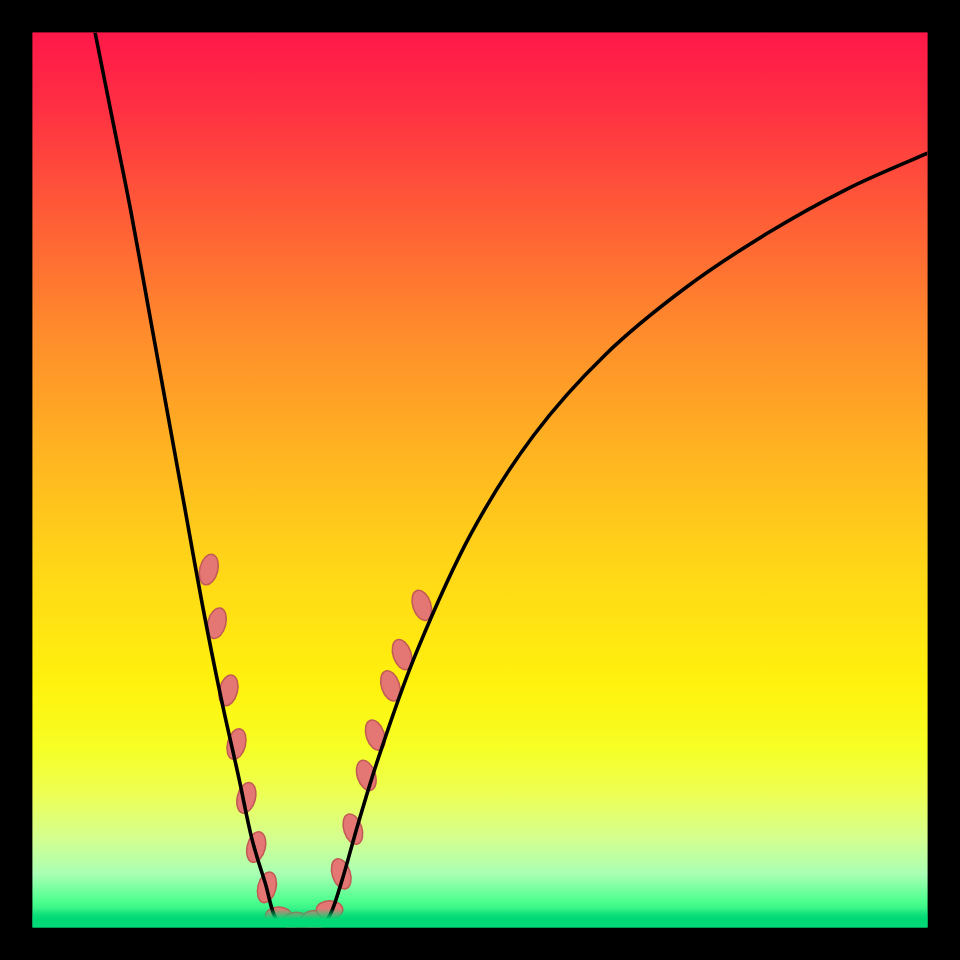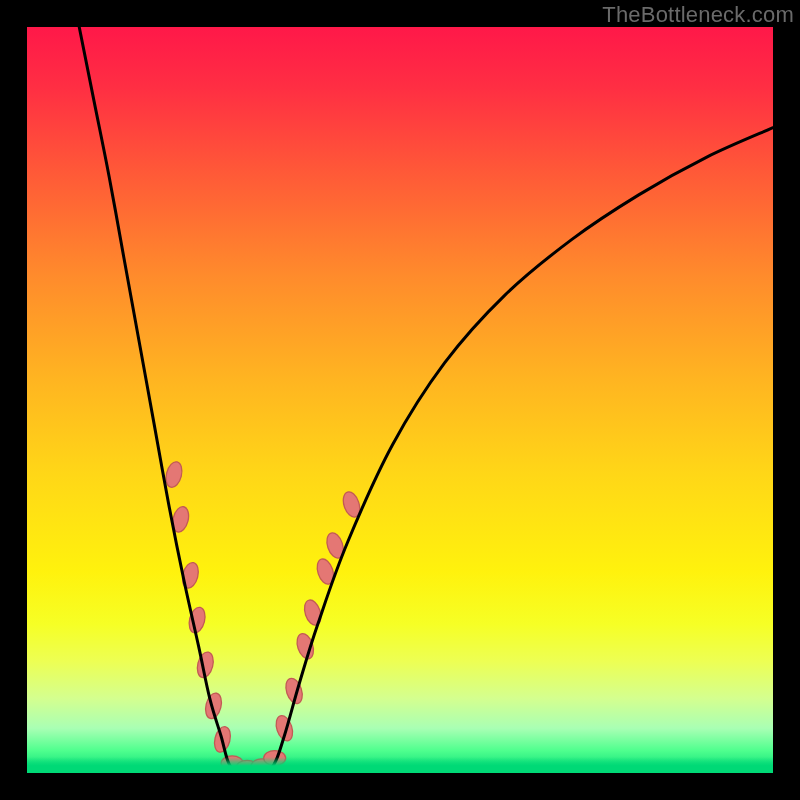--- a/index.html
+++ b/index.html
@@ -102,14 +102,13 @@
           <ellipse class="bead" cx="278.258" cy="619.18" rx="7.5" ry="13" transform="rotate(-18 278.258 619.18)"></ellipse>
           <ellipse class="bead" cx="285.71799999999996" cy="585.61" rx="7.5" ry="13" transform="rotate(-18 285.71799999999996 585.61)"></ellipse>
           <ellipse class="bead" cx="298.40000000000003" cy="544.5799999999999" rx="7.5" ry="13" transform="rotate(-18 298.40000000000003 544.5799999999999)"></ellipse>
           <ellipse class="bead" cx="308.09799999999996" cy="518.47" rx="7.5" ry="13" transform="rotate(-18 308.09799999999996 518.47)"></ellipse>
           <ellipse class="bead" cx="324.51" cy="477.44" rx="7.5" ry="13" transform="rotate(-18 324.51 477.44)"></ellipse>
         </g>
       <path id="curve-path" d="M 52.220000000000006,0 C 54.90560000000001,13.428000000000004 61.7688,47.744000000000035 67.14,74.60000000000002 C 72.5112,101.45600000000002 76.6888,121.00119999999994 82.06,149.19999999999993 C 87.4312,177.39879999999994 91.6088,201.71839999999997 96.98,231.26 C 102.3512,260.8016 106.52879999999999,283.77840000000003 111.89999999999999,313.32000000000005 C 117.2712,342.86160000000007 121.4488,365.8384 126.82000000000001,395.38 C 132.1912,424.9216 136.36880000000002,449.2412 141.74,477.44 C 147.1112,505.6388 151.2888,526.5268 156.66,552.04 C 162.03119999999998,577.5532 166.8802,597.6952 171.58,619.18 C 176.27980000000002,640.6647999999999 178.7416,655.2864 182.77,671.4 C 186.79840000000002,687.5136 190.33444,696.6148000000001 193.96,708.7 C 197.58556000000002,720.7852 198.8836,732.22884 202.912,738.54 C 206.9404,744.8511599999999 211.23735999999997,742.8220399999999 216.33999999999997,743.762 C 221.44263999999998,744.70196 225.88879999999997,744.70196 231.26,743.762 C 236.6312,742.8220399999999 241.4802,744.8511599999999 246.18,738.54 C 250.87980000000002,732.22884 252.6702,723.4708 257.37,708.7 C 262.0698,693.9292 266.2474,676.6220000000001 272.29,656.48 C 278.3326,636.338 282.2118,622.3131999999999 290.94,596.8 C 299.6682,571.2868 307.352,546.9672 320.78,514.74 C 334.20799999999997,482.5128 348.0836,449.9872 365.54,417.76 C 382.99640000000005,385.5328 397.61800000000005,362.556 417.76000000000005,335.7 C 437.90200000000004,308.844 454.6124,290.7162 477.44,268.56 C 500.2676,246.40380000000002 520.4096000000001,230.73780000000002 544.58,212.61 C 568.7504,194.4822 587.5495999999999,182.6208 611.7199999999999,167.85000000000002 C 635.8903999999999,153.07920000000004 654.6896,142.63520000000005 678.86,130.55000000000007 C 703.0304,118.46480000000007 733.9148,106.08120000000004 746,100.71000000000004"></path>
     </svg>
     <div class="bottom-mask"></div>
   </div>
-  <div class="watermark">TheBottleneck.com</div>
 </div>
 
 </body></html>

